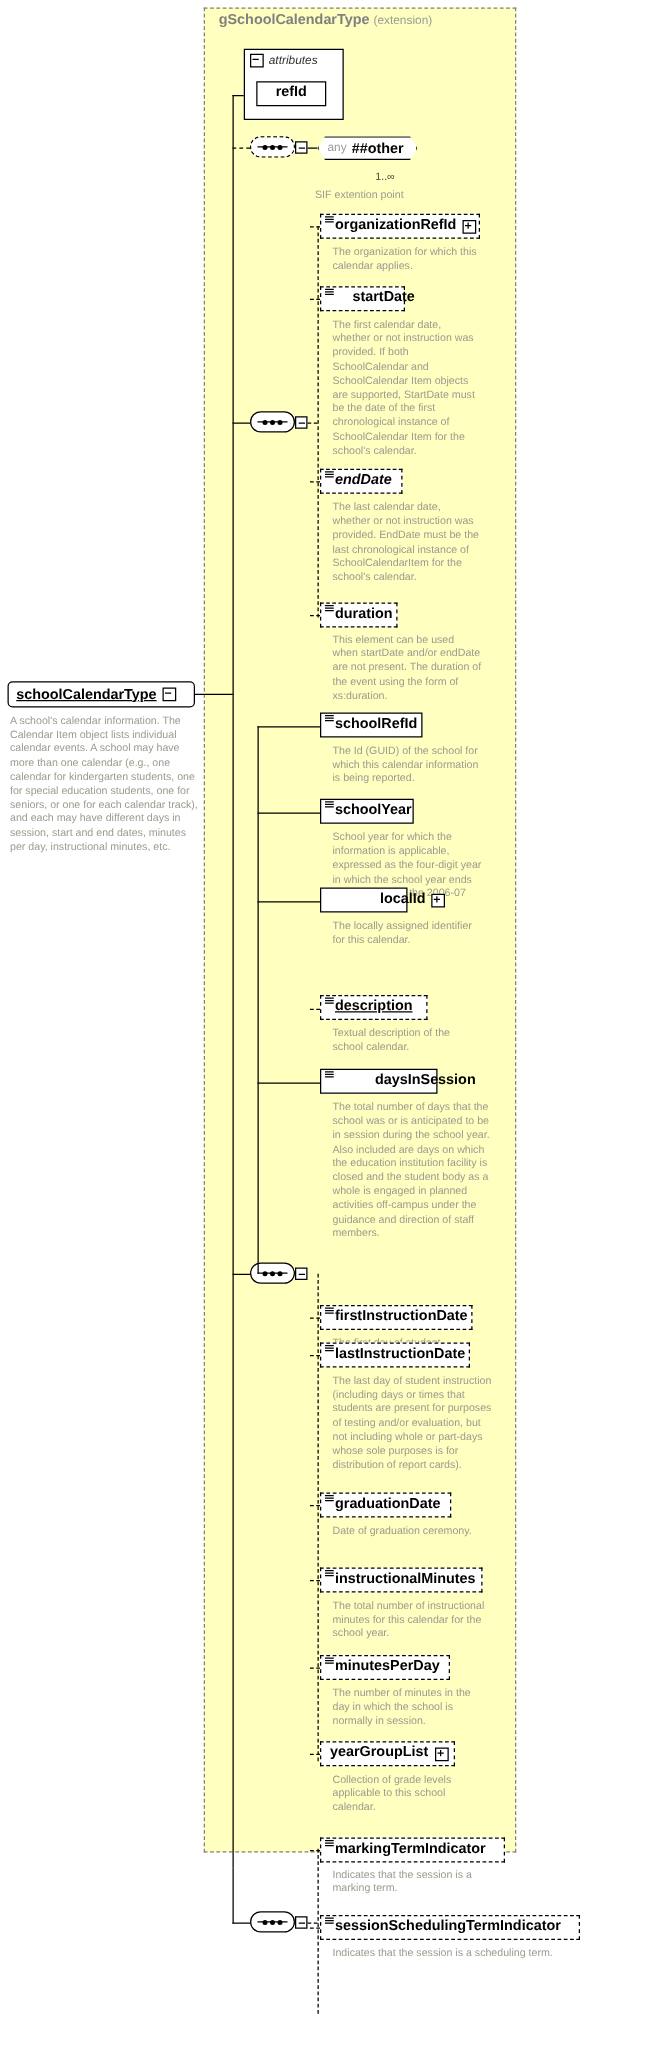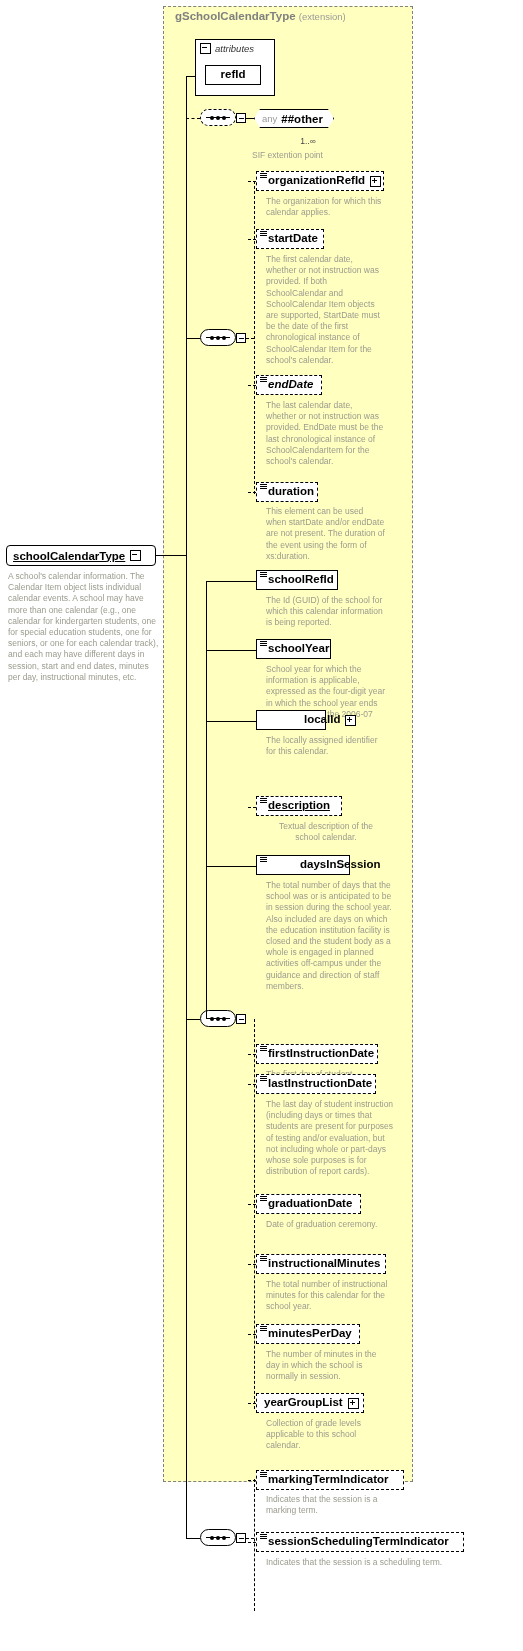--- a/index.html
+++ b/index.html
@@ -201,21 +201,21 @@
       </div>
       <div class="ann" style="left: 266px; top: 196px; width: 120px;">The organization for which this calendar applies.</div>
       <div class="dln" style="left: 248px; top: 239px; width: 8px;"></div>
       <div class="shadow" style="left: 260px; top: 233px; width: 68px; height: 20px;"></div>
       <div class="node opt" style="left: 256px; top: 229px; width: 68px;">
         <span class="seqmark">
           <i></i>
           <i></i>
           <i></i>
         </span>
-        <span class="lbl" style="margin-left: 6px;">startDate</span>
+        <span class="lbl" style="margin-left: 20px;">startDate</span>
       </div>
       <div class="ann" style="left: 266px; top: 254px; width: 118px;">The first calendar date, whether or not instruction was provided. If both SchoolCalendar and SchoolCalendar Item objects are supported, StartDate must be the date of the first chronological instance of SchoolCalendar Item for the school's calendar.</div>
       <div class="dln" style="left: 248px; top: 385px; width: 8px;"></div>
       <div class="shadow" style="left: 260px; top: 379px; width: 66px; height: 20px;"></div>
       <div class="node opt" style="left: 256px; top: 375px; width: 66px; font-style: italic;">
         <span class="seqmark">
           <i></i>
           <i></i>
           <i></i>
         </span>
@@ -265,21 +265,21 @@
       <div class="dln" style="left: 248px; top: 807px; width: 8px;"></div>
       <div class="shadow" style="left: 260px; top: 800px; width: 86px; height: 20px;"></div>
       <div class="node opt" style="left: 256px; top: 796px; width: 86px;">
         <span class="seqmark">
           <i></i>
           <i></i>
           <i></i>
         </span>
         <span class="lbl" style="margin-left: 6px; text-decoration: underline;">description</span>
       </div>
-      <div class="ann" style="left: 266px; top: 821px; width: 120px; text-align: center;">Textual description of the school calendar.</div>
+      <div class="ann" style="left: 266px; top: 821px; width: 120px;">Textual description of the school calendar.</div>
       <div class="ln lnh" style="left: 206px; top: 866px; width: 50px;"></div>
       <div class="shadow" style="left: 260px; top: 859px; width: 94px; height: 20px;"></div>
       <div class="node" style="left: 256px; top: 855px; width: 94px; padding-left: 37px;">
         <span class="seqmark">
           <i></i>
           <i></i>
           <i></i>
         </span>
         <span class="lbl" style="margin-left: 6px;">daysInSession</span>
       </div>

